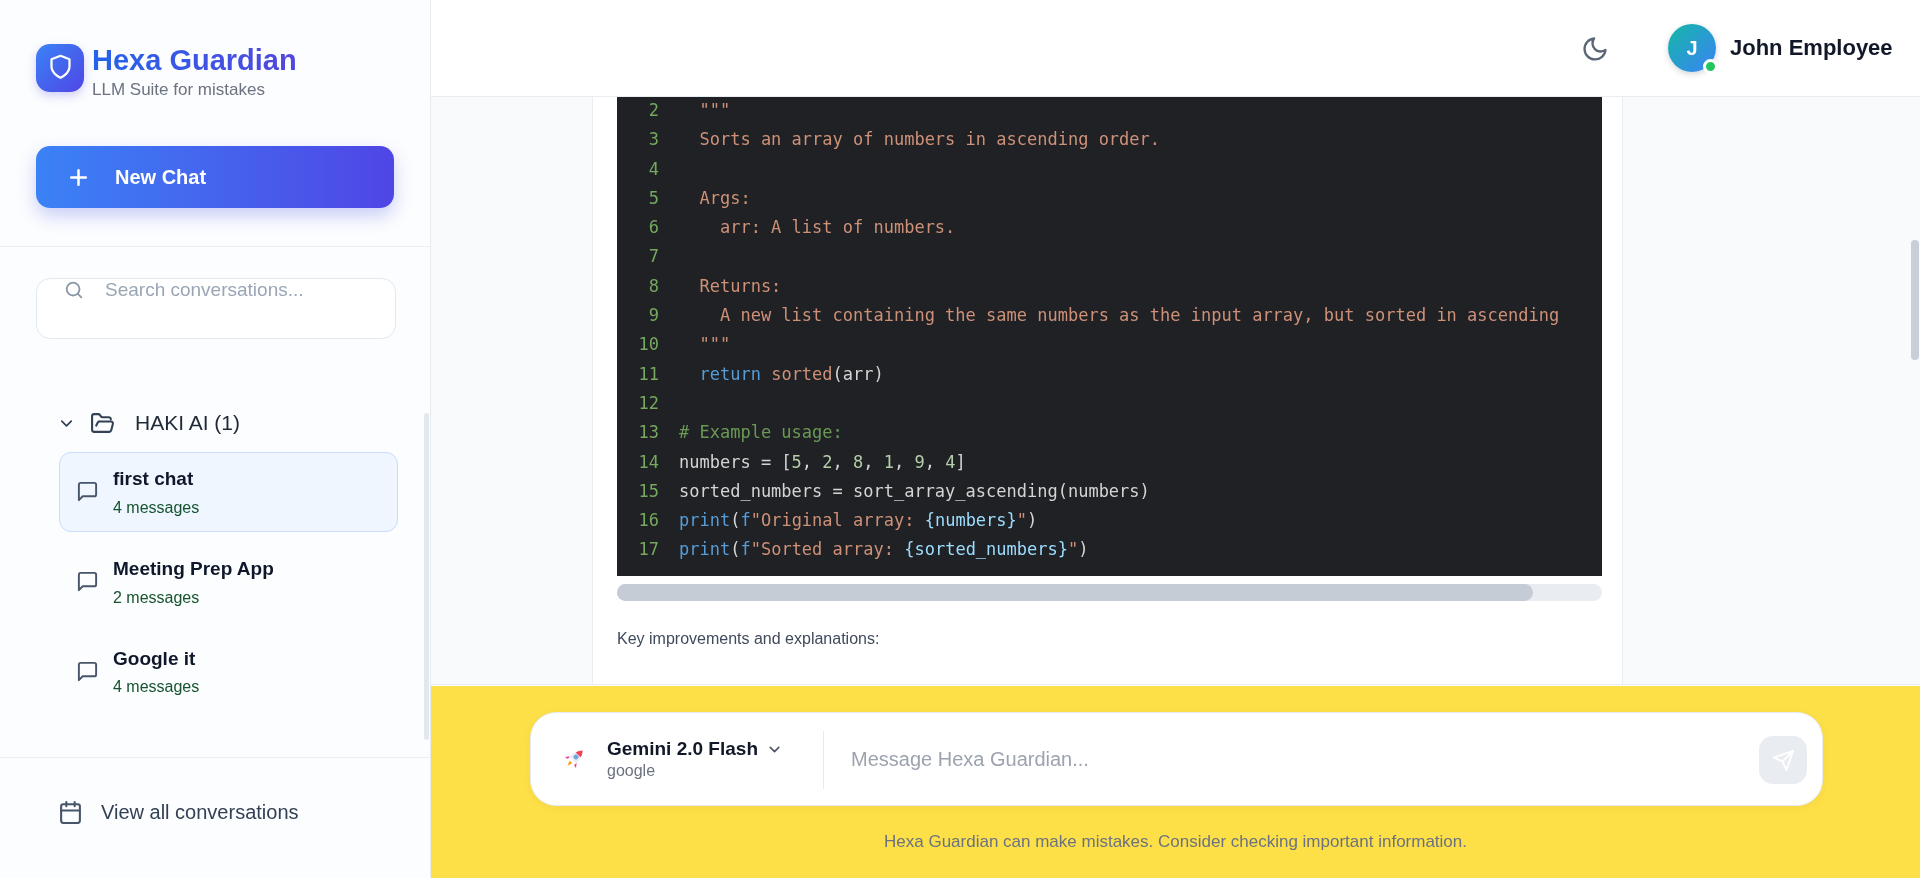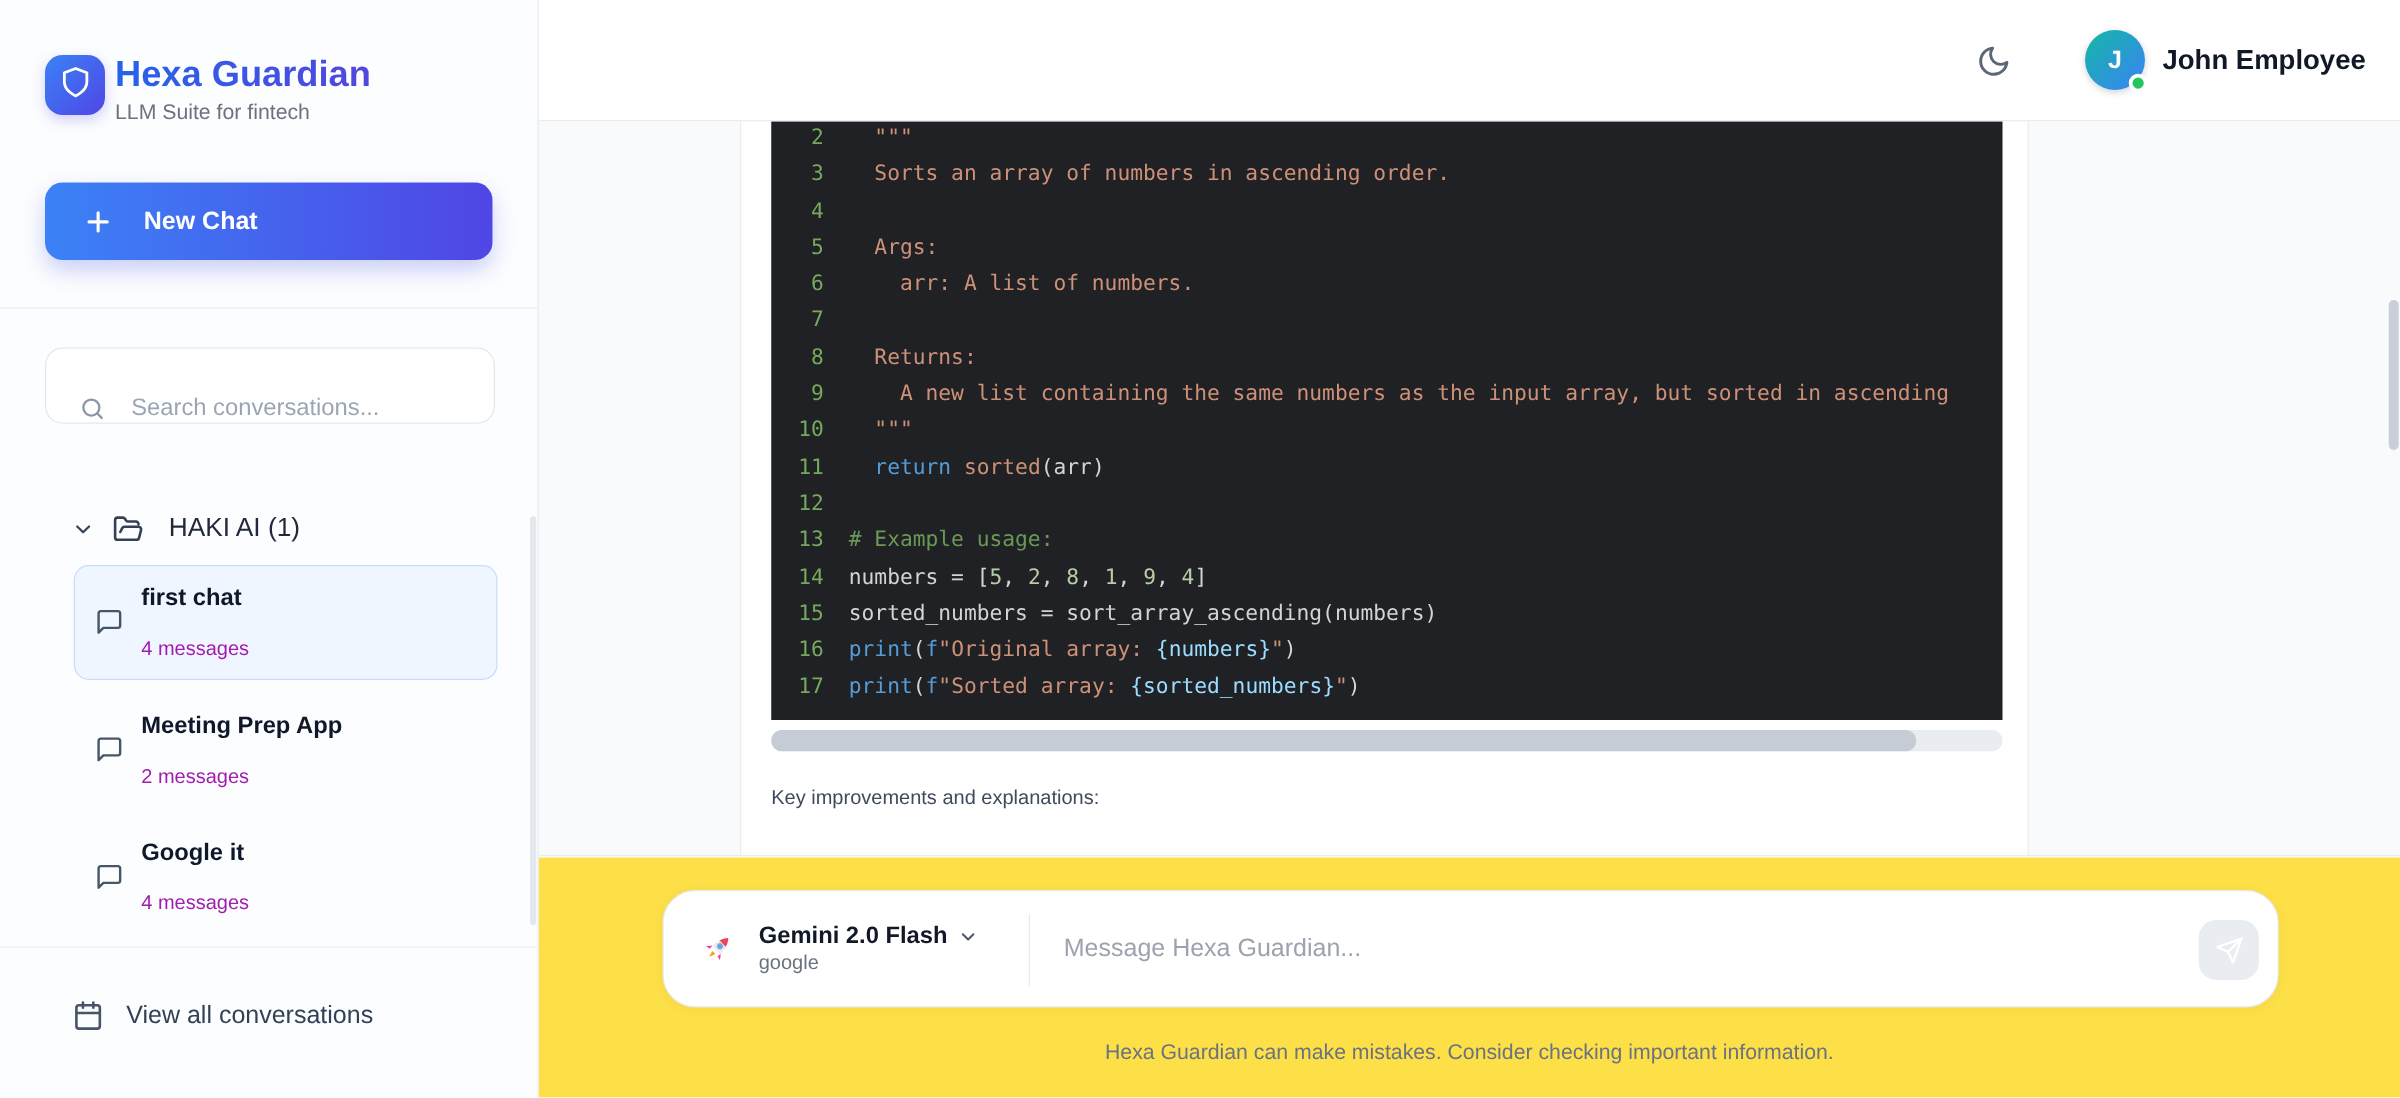--- a/index.html
+++ b/index.html
@@ -23,36 +23,36 @@
   .new-chat { position:absolute; left:36px; top:146px; width:358px; height:62px;
               border:none; border-radius:14px; cursor:pointer;
               background:linear-gradient(90deg,#3b82f6,#4f46e5);
               box-shadow:0 8px 18px rgba(67,86,231,.28);
               display:flex; align-items:center; padding-left:30px; gap:24px;
               color:#fff; font-size:20px; font-weight:bold; font-family:inherit; }
   .sb-divider { position:absolute; left:0; top:246px; width:100%; height:1px; background:#ebedf1; }
 
   .search-box { position:absolute; left:36px; top:278px; width:360px; height:61px;
                 border:1px solid #e3e8ee; border-radius:14px; background:#fff;
-                display:flex; align-items:flex-end; padding-left:26px; gap:20px; }
+                display:flex; align-items:flex-start; padding-left:26px; gap:20px; }
   .search-box input { border:none; outline:none; flex:1; font-size:19px;
                       font-family:inherit; color:#0f172a; background:transparent; }
   .search-box input::placeholder { color:#9aa6b5; }
 
   .folder-row { position:absolute; left:57px; top:406px; height:34px;
                 display:flex; align-items:center; gap:14px; cursor:pointer; }
   .folder-label { font-size:21px; color:#1f2937; font-weight:500; margin-left:6px; }
 
   .conv-list { position:absolute; left:59px; top:452px; width:339px; }
   .conv-item { position:relative; display:flex; align-items:center; gap:14px;
                padding:14px 16px; border-radius:12px; border:1px solid transparent;
                margin-bottom:10px; cursor:pointer; }
   .conv-item.selected { background:#eff6ff; border-color:#c7ddfb; }
   .conv-title { font-size:19px; font-weight:bold; color:#0f172a; line-height:1.25; }
-  .conv-sub { font-size:16px; color:#a21caf; margin-top:20px; }
+  .conv-sub { font-size:16px; color:#14532d; margin-top:8px; }
 
   .sb-scrollbar { position:absolute; left:424px; top:413px; width:5px; height:327px;
                   border-radius:3px; background:#e3e8ee; }
 
   .sidebar-footer { position:absolute; left:0; top:757px; width:100%; height:121px;
                     border-top:1px solid #eceef2; }
   .view-all { position:absolute; left:58px; top:42px; display:flex; align-items:center;
               gap:18px; cursor:pointer; font-size:20px; color:#334155; font-weight:500; }
 
   
@@ -124,21 +124,21 @@
     <div class="brand">
       <div class="logo">
         <span>
           <svg width="27" height="27" viewBox="0 0 24 24" fill="none" stroke="#ffffff" stroke-width="2" stroke-linecap="round" stroke-linejoin="round">
               <path d="M12 22s8-3.6 8-10V5.5L12 2.5 4 5.5V12c0 6.4 8 10 8 10z"></path>
             </svg>
         </span>
       </div>
       <div>
         <div class="app-title">Hexa Guardian</div>
-        <div class="app-tagline">LLM Suite for fintech</div>
+        <div class="app-tagline">LLM Suite for mistakes</div>
       </div>
     </div>
 
     <button class="new-chat">
       <span style="display:flex;">
         <svg width="25" height="25" viewBox="0 0 24 24" fill="none" stroke="#ffffff" stroke-width="2.4" stroke-linecap="round">
             <path d="M12 5v14M5 12h14"></path>
           </svg>
       </span>
       <span>New Chat</span>

